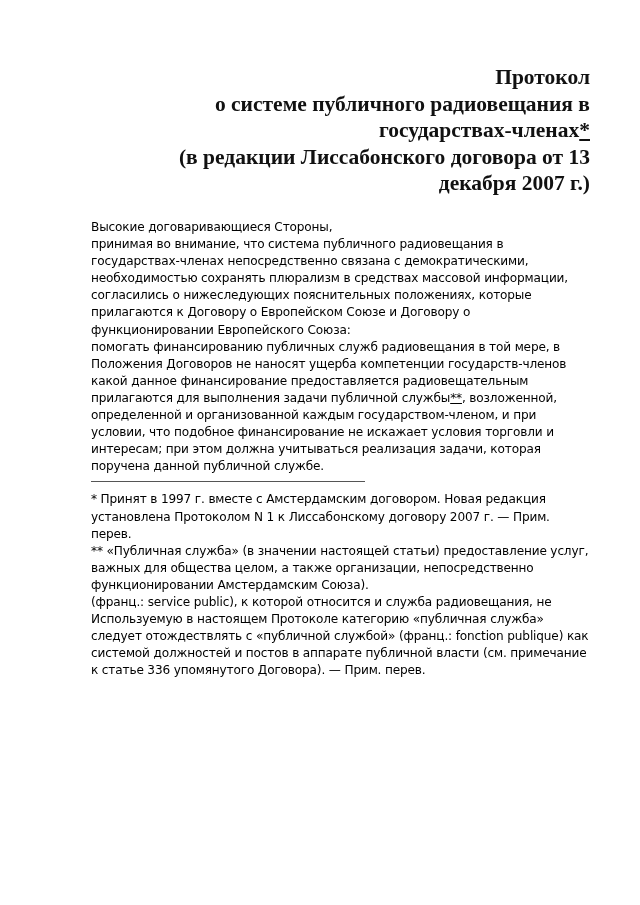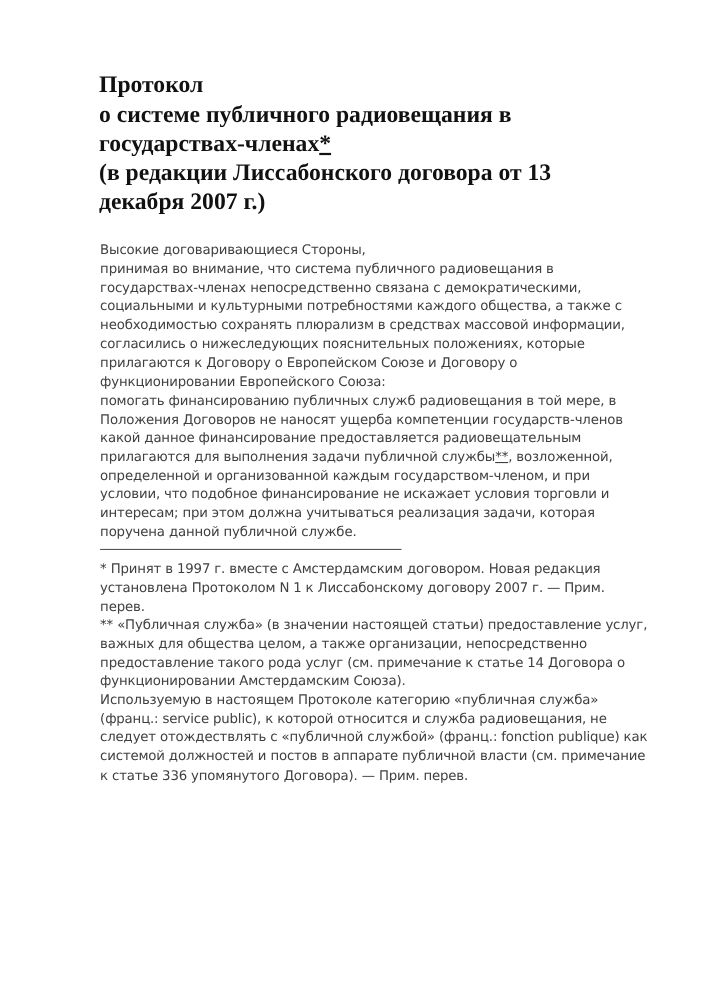--- a/index.html
+++ b/index.html
@@ -20,38 +20,38 @@
       top: 0;
       width: 640px;
       height: 905px;
       background: #ffffff;
     }
     .title-block {
       position: absolute;
       left: 90px;
       top: 64px;
       width: 500px;
-      text-align: left;
+      text-align: right;
       font-family: "Liberation Serif", "DejaVu Serif", serif;
       font-weight: bold;
       font-size: 21.5px;
       line-height: 26.5px;
       color: #111111;
     }
     .title-line { display: block; white-space: nowrap; }
     .fn-mark { text-decoration: underline; }
     .body-text {
       position: absolute;
       left: 91px;
       top: 219px;
       width: 510px;
       font-family: "DejaVu Sans", "Liberation Sans", sans-serif;
       font-size: 12.1px;
       line-height: 17.1px;
-      color: #404040;
+      color: #000000;
       letter-spacing: -0.15px;
     }
     .line { display: block; white-space: nowrap; }
     .separator {
       display: block;
       width: 274px;
       height: 0;
       border-top: 1.3px solid #555555;
       margin: 6px 0 9px 0;
     }
@@ -68,21 +68,20 @@
     <span class="title-line"><span>государствах-членах</span><span class="fn-mark">*</span></span>
     <span class="title-line">(в редакции Лиссабонского договора от 13</span>
     <span class="title-line">декабря 2007 г.)</span>
   </div>
 
   <div class="body-text">
     <div>
       <span class="line">Высокие договаривающиеся Стороны,</span>
       <span class="line">принимая во внимание, что система публичного радиовещания в</span>
       <span class="line">государствах-членах непосредственно связана с демократическими,</span>
-      <span class="line">социальными и культурными потребностями каждого общества, а также с</span>
       <span class="line">необходимостью сохранять плюрализм в средствах массовой информации,</span>
       <span class="line">согласились о нижеследующих пояснительных положениях, которые</span>
       <span class="line">прилагаются к Договору о Европейском Союзе и Договору о</span>
       <span class="line">функционировании Европейского Союза:</span>
     </div>
 
     <div>
       <span class="line">помогать финансированию публичных служб радиовещания в той мере, в</span>
       <span class="line">Положения Договоров не наносят ущерба компетенции государств-членов</span>
       <span class="line">какой данное финансирование предоставляется радиовещательным</span>
@@ -97,23 +96,22 @@
 
     <div>
       <span class="line">* Принят в 1997 г. вместе с Амстердамским договором. Новая редакция</span>
       <span class="line">установлена Протоколом N 1 к Лиссабонскому договору 2007 г. — Прим.</span>
       <span class="line">перев.</span>
     </div>
 
     <div>
       <span class="line">** «Публичная служба» (в значении настоящей статьи) предоставление услуг,</span>
       <span class="line">важных для общества целом, а также организации, непосредственно</span>
-      <span class="line">предоставление такого рода услуг (см. примечание к статье 14 Договора о</span>
       <span class="line">функционировании Амстердамским Союза).</span>
+      <span class="line">(франц.: service public), к которой относится и служба радиовещания, не</span>
       <span class="line">Используемую в настоящем Протоколе категорию «публичная служба»</span>
-      <span class="line">(франц.: service public), к которой относится и служба радиовещания, не</span>
       <span class="line">следует отождествлять с «публичной службой» (франц.: fonction publique) как</span>
       <span class="line">системой должностей и постов в аппарате публичной власти (см. примечание</span>
       <span class="line">к статье 336 упомянутого Договора). — Прим. перев.</span>
     </div>
   </div>
 
 </div>
 
 </body></html>

